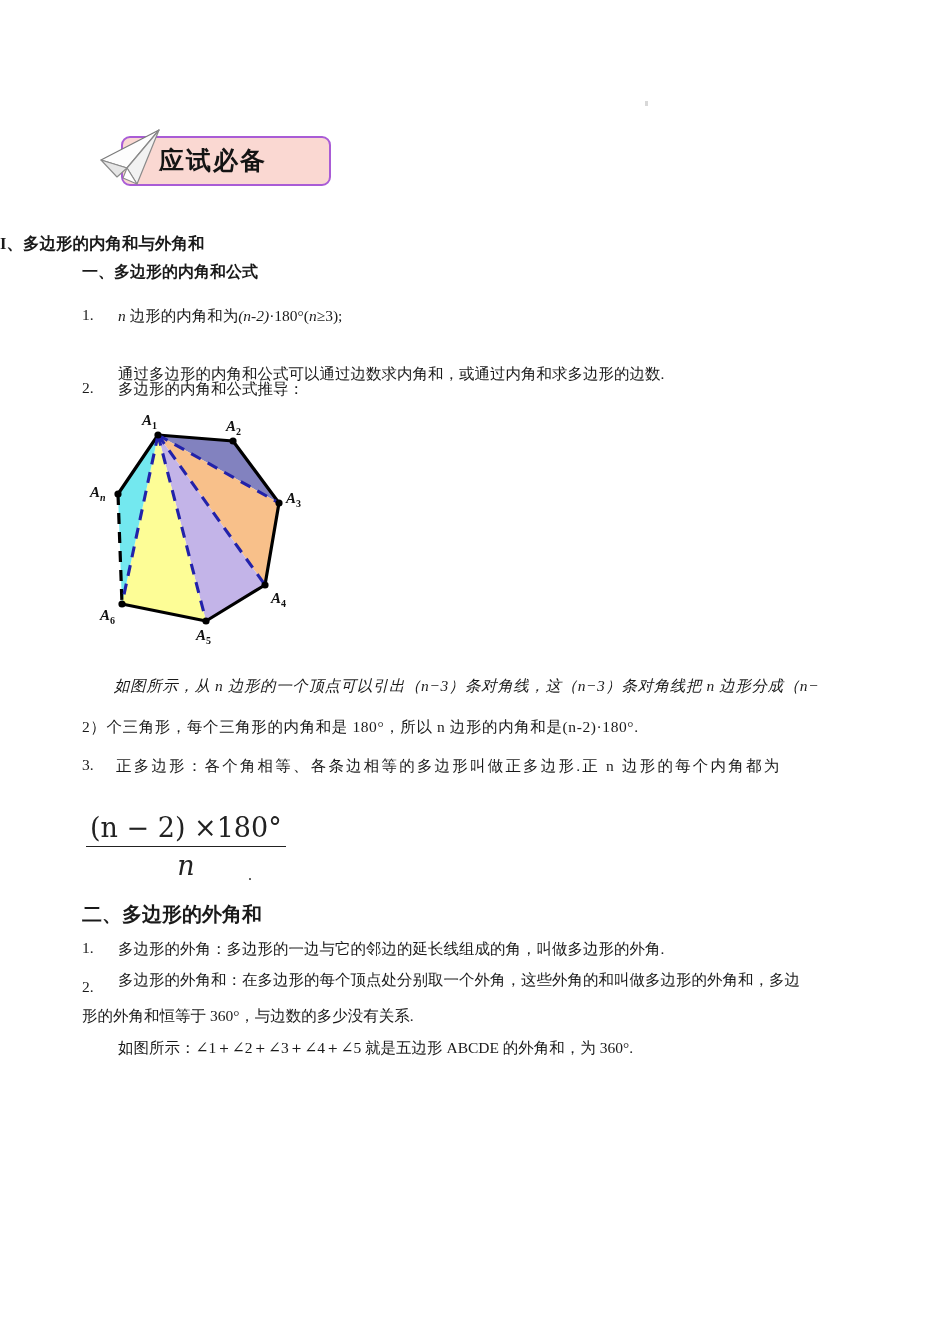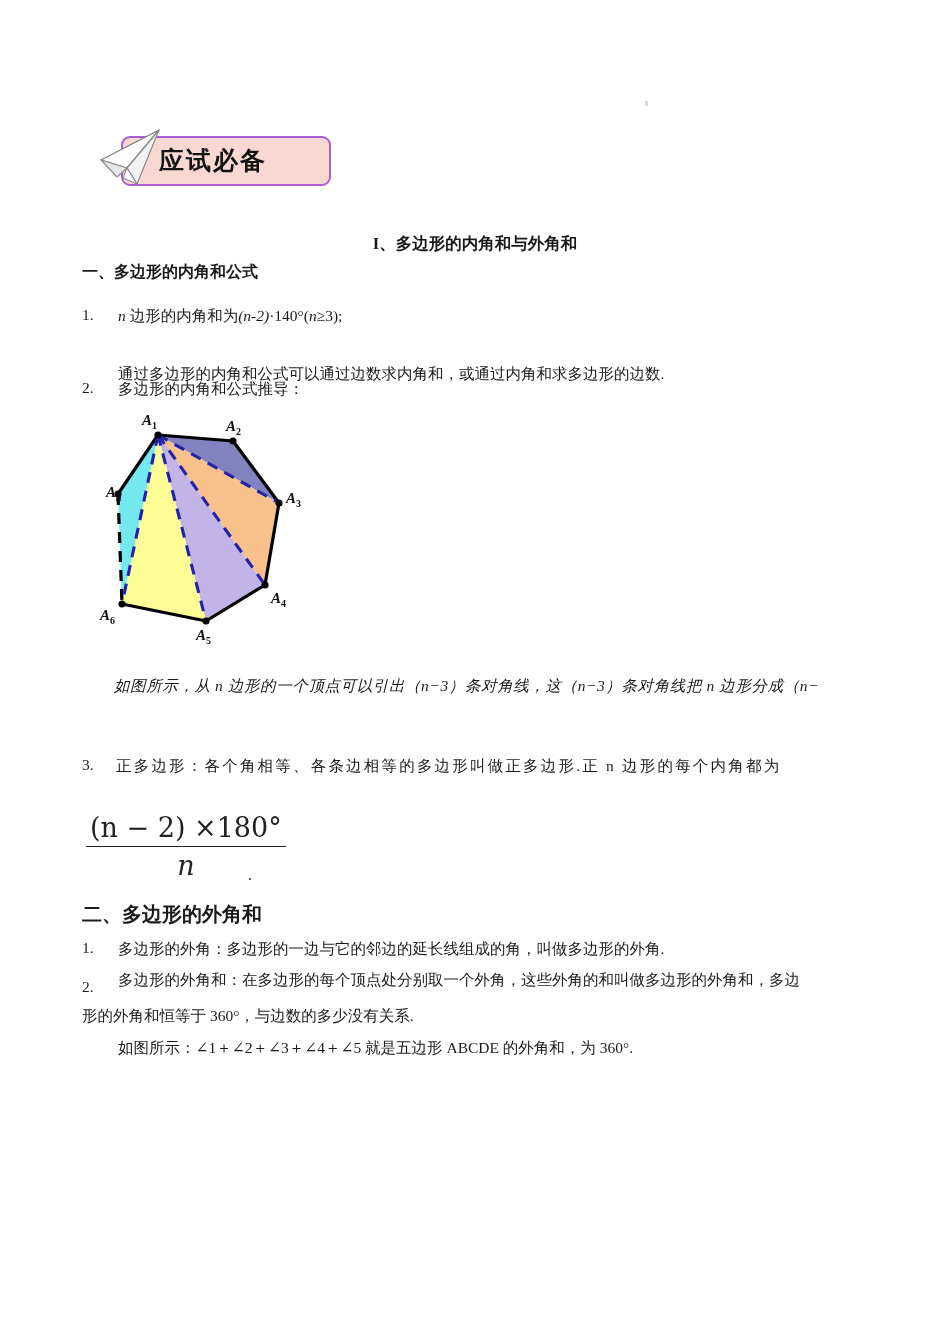--- a/index.html
+++ b/index.html
@@ -77,21 +77,20 @@
     white-space: nowrap;
     font-family: "Liberation Serif", "DejaVu Serif", serif;
     font-size: 15.5px;
     color: #1a1a1a;
   }
   .bold { font-weight: bold; }
   .center-title {
     position: absolute;
     left: 0;
     width: 950px;
-    text-align: center;
     font-weight: bold;
     font-size: 16.5px;
     font-family: "Liberation Serif", "DejaVu Serif", serif;
     white-space: nowrap;
   }
   .it { font-style: italic; }
 
   
   .wide { letter-spacing: 0.6px; }
   .wider { letter-spacing: 2.2px; }
@@ -166,21 +165,21 @@
       <polygon points="4,32 30,40 20,49" fill="#e6e6e6" stroke="#8a8a8a" stroke-width="1.1" stroke-linejoin="round"></polygon>
       <polygon points="30,40 40,56 26,50" fill="#ffffff" stroke="#8a8a8a" stroke-width="1.1" stroke-linejoin="round"></polygon>
     </svg>
   </div>
 
   <div class="center-title" style="top:233px;">I、多边形的内角和与外角和</div>
 
   <div class="tx bold" style="left:82px; top:262px; font-size:16px;">一、多边形的内角和公式</div>
 
   <div class="tx" style="left:82px; top:306px;">1.</div>
-  <div class="tx" style="left:118px; top:306px;"><span class="it">n</span><span> 边形的内角和为</span><span class="it">(n-2)</span><span>·140°(</span><span class="it">n</span><span>≥3);</span></div>
+  <div class="tx" style="left:118px; top:306px;"><span class="it">n</span><span> 边形的内角和为</span><span class="it">(n-2)</span><span>·180°(</span><span class="it">n</span><span>≥3);</span></div>
   <div class="tx" style="left:118px; top:352px;margin-top:12px;">通过多边形的内角和公式可以通过边数求内角和，或通过内角和求多边形的边数.</div>
 
   <div class="tx" style="left:82px; top:379px;">2.</div>
   <div class="tx" style="left:118px; top:379px;">多边形的内角和公式推导：</div>
 
   <div class="figure">
     <svg width="260" height="255" viewBox="0 0 260 255">
 
       <polygon points="80,27 155,33 201,95" fill="#8282bf"></polygon>
       <polygon points="80,27 201,95 187,177" fill="#f8c08a"></polygon>
@@ -205,24 +204,25 @@
       <circle cx="44" cy="196" r="3.6" fill="#000"></circle>
       <circle cx="40" cy="86" r="3.6" fill="#000"></circle>
     </svg>
 
     <div class="vlabel" style="left:64px; top:4px;"><span>A</span><sub>1</sub></div>
     <div class="vlabel" style="left:148px; top:10px;"><span>A</span><sub>2</sub></div>
     <div class="vlabel" style="left:208px; top:82px;"><span>A</span><sub>3</sub></div>
     <div class="vlabel" style="left:193px; top:182px;"><span>A</span><sub>4</sub></div>
     <div class="vlabel" style="left:118px; top:219px;"><span>A</span><sub>5</sub></div>
     <div class="vlabel" style="left:22px; top:199px;"><span>A</span><sub>6</sub></div>
-    <div class="vlabel" style="left:12px; top:76px;margin-left:16px;"><span>A</span><sub class="it">n</sub></div>
+    <div class="vlabel" style="left:12px; top:76px;"><span>A</span><sub class="it">n</sub></div>
   </div>
 
   <div class="tx wide" style="left:114px; top:676px;font-style:italic;">如图所示，从 n 边形的一个顶点可以引出（n−3）条对角线，这（n−3）条对角线把 n 边形分成（n−</div>
+  <div class="tx wide" style="left:82px; top:717px;">2）个三角形，每个三角形的内角和是 180°，所以 n 边形的内角和是(n-2)·180°.</div>
 
   <div class="tx" style="left:82px; top:756px;">3.</div>
   <div class="tx wider" style="left:116px; top:756px;">正多边形：各个角相等、各条边相等的多边形叫做正多边形.正 n 边形的每个内角都为</div>
 
   <div class="frac">
     <span class="topline">(n − 2) ×180°</span>
     <span class="botline">n</span>
   </div>
   <div class="frac-dot">.</div>
 

